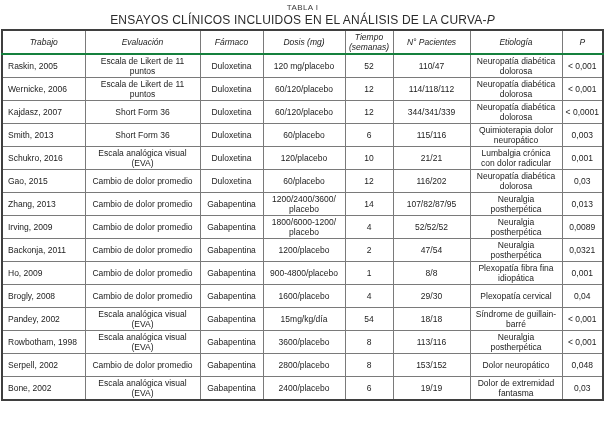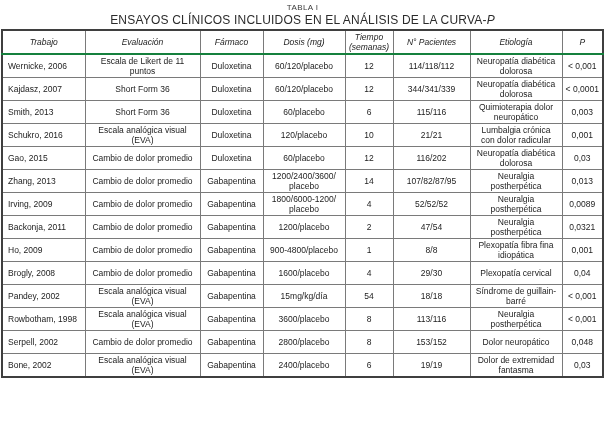--- a/index.html
+++ b/index.html
@@ -97,20 +97,30 @@
           <th class="col-farmaco">Fármaco</th>
           <th class="col-dosis">Dosis (mg)</th>
           <th class="col-tiempo">Tiempo (semanas)</th>
           <th class="col-pacientes">N° Pacientes</th>
           <th class="col-etiologia">Etiología</th>
           <th class="col-p">P</th>
         </tr>
     </thead>
     <tbody>
         <tr>
+          <td class="col-trabajo">Raskin, 2005</td>
+          <td class="col-evaluacion">Escala de Likert de 11 puntos</td>
+          <td class="col-farmaco">Duloxetina</td>
+          <td class="col-dosis">120 mg/placebo</td>
+          <td class="col-tiempo">52</td>
+          <td class="col-pacientes">110/47</td>
+          <td class="col-etiologia">Neuropatía diabética dolorosa</td>
+          <td class="col-p">&lt; 0,001</td>
+        </tr>
+        <tr>
           <td class="col-trabajo">Wernicke, 2006</td>
           <td class="col-evaluacion">Escala de Likert de 11 puntos</td>
           <td class="col-farmaco">Duloxetina</td>
           <td class="col-dosis">60/120/placebo</td>
           <td class="col-tiempo">12</td>
           <td class="col-pacientes">114/118/112</td>
           <td class="col-etiologia">Neuropatía diabética dolorosa</td>
           <td class="col-p">&lt; 0,001</td>
         </tr>
         <tr>

